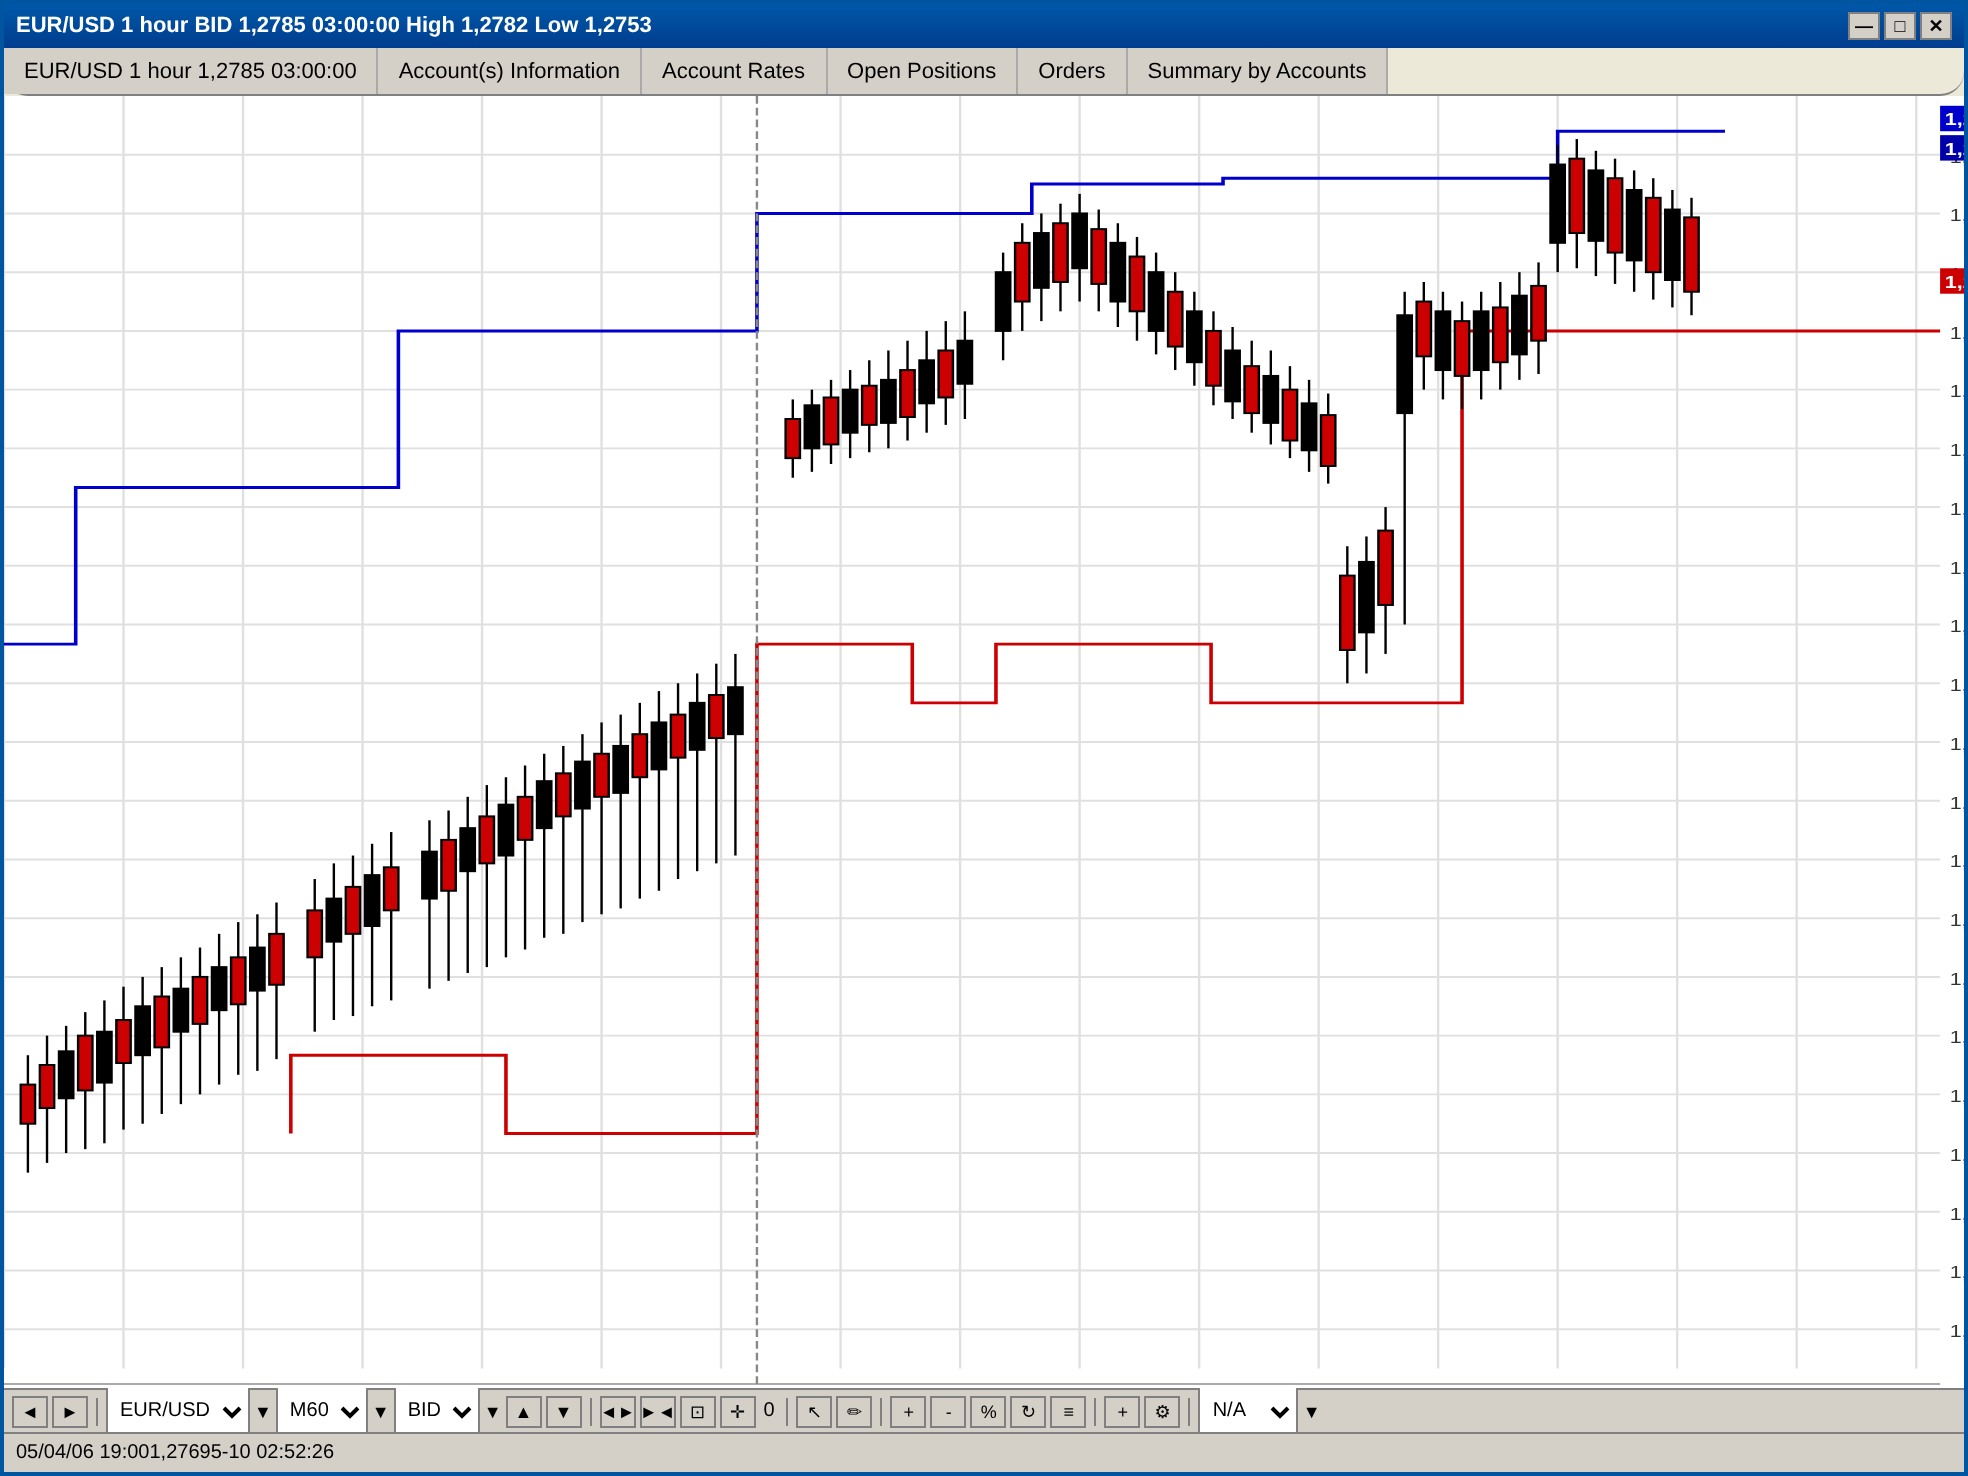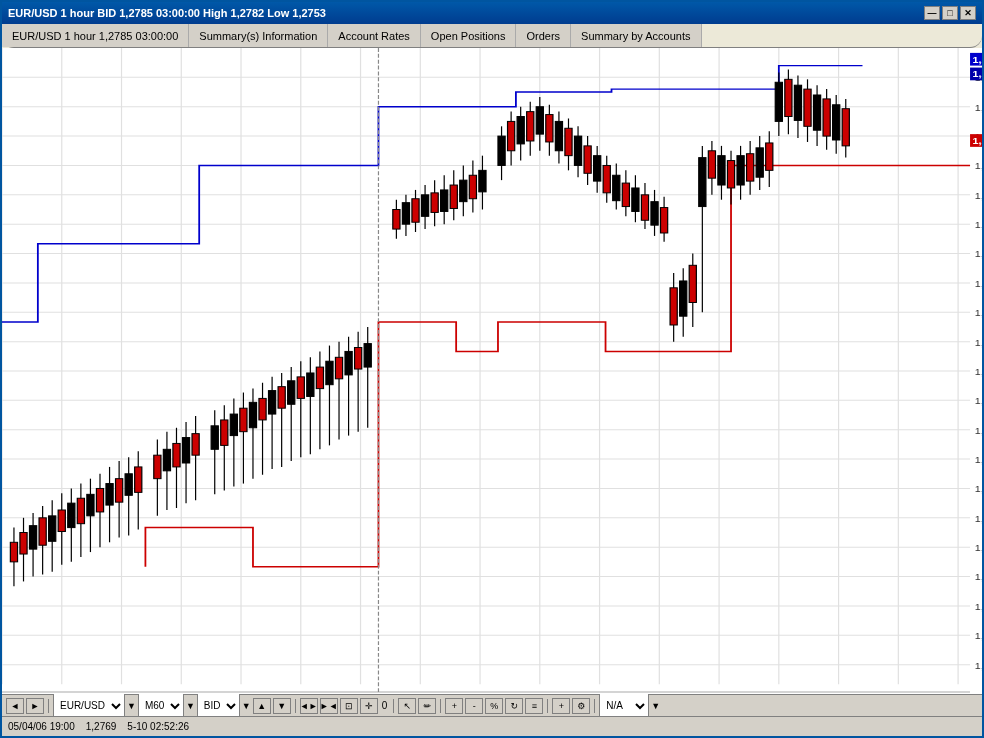--- a/index.html
+++ b/index.html
@@ -148,21 +148,21 @@
     
     .status-bar {
       height: 20px;
       background: #d4d0c8;
       border-top: 1px solid #808080;
       display: flex;
       align-items: center;
       padding: 0 6px;
       font-size: 10px;
       flex-shrink: 0;
-      gap: 11px;
+      gap: 0;
     }
   </style>
 </head>
 <body>
 
 <div class="window">
 
   <div class="title-bar">
     <span class="title-bar-title">EUR/USD 1 hour BID 1,2785 03:00:00 High 1,2782 Low 1,2753</span>
     <div class="title-bar-controls">
@@ -170,21 +170,21 @@
       <div class="title-btn">□</div>
       <div class="title-btn">✕</div>
     </div>
   </div>
 
   <div class="tab-bar">
     <div class="chart-label tab">
       <span>EUR/USD 1 hour 1,2785 03:00:00</span>
     </div>
     <div class="tab">
-      <span>Summary(s) Information</span>
+      <span>Account(s) Information</span>
     </div>
     <div class="tab">
       <span>Account Rates</span>
     </div>
     <div class="tab">
       <span>Open Positions</span>
     </div>
     <div class="tab">
       <span>Orders</span>
     </div>

